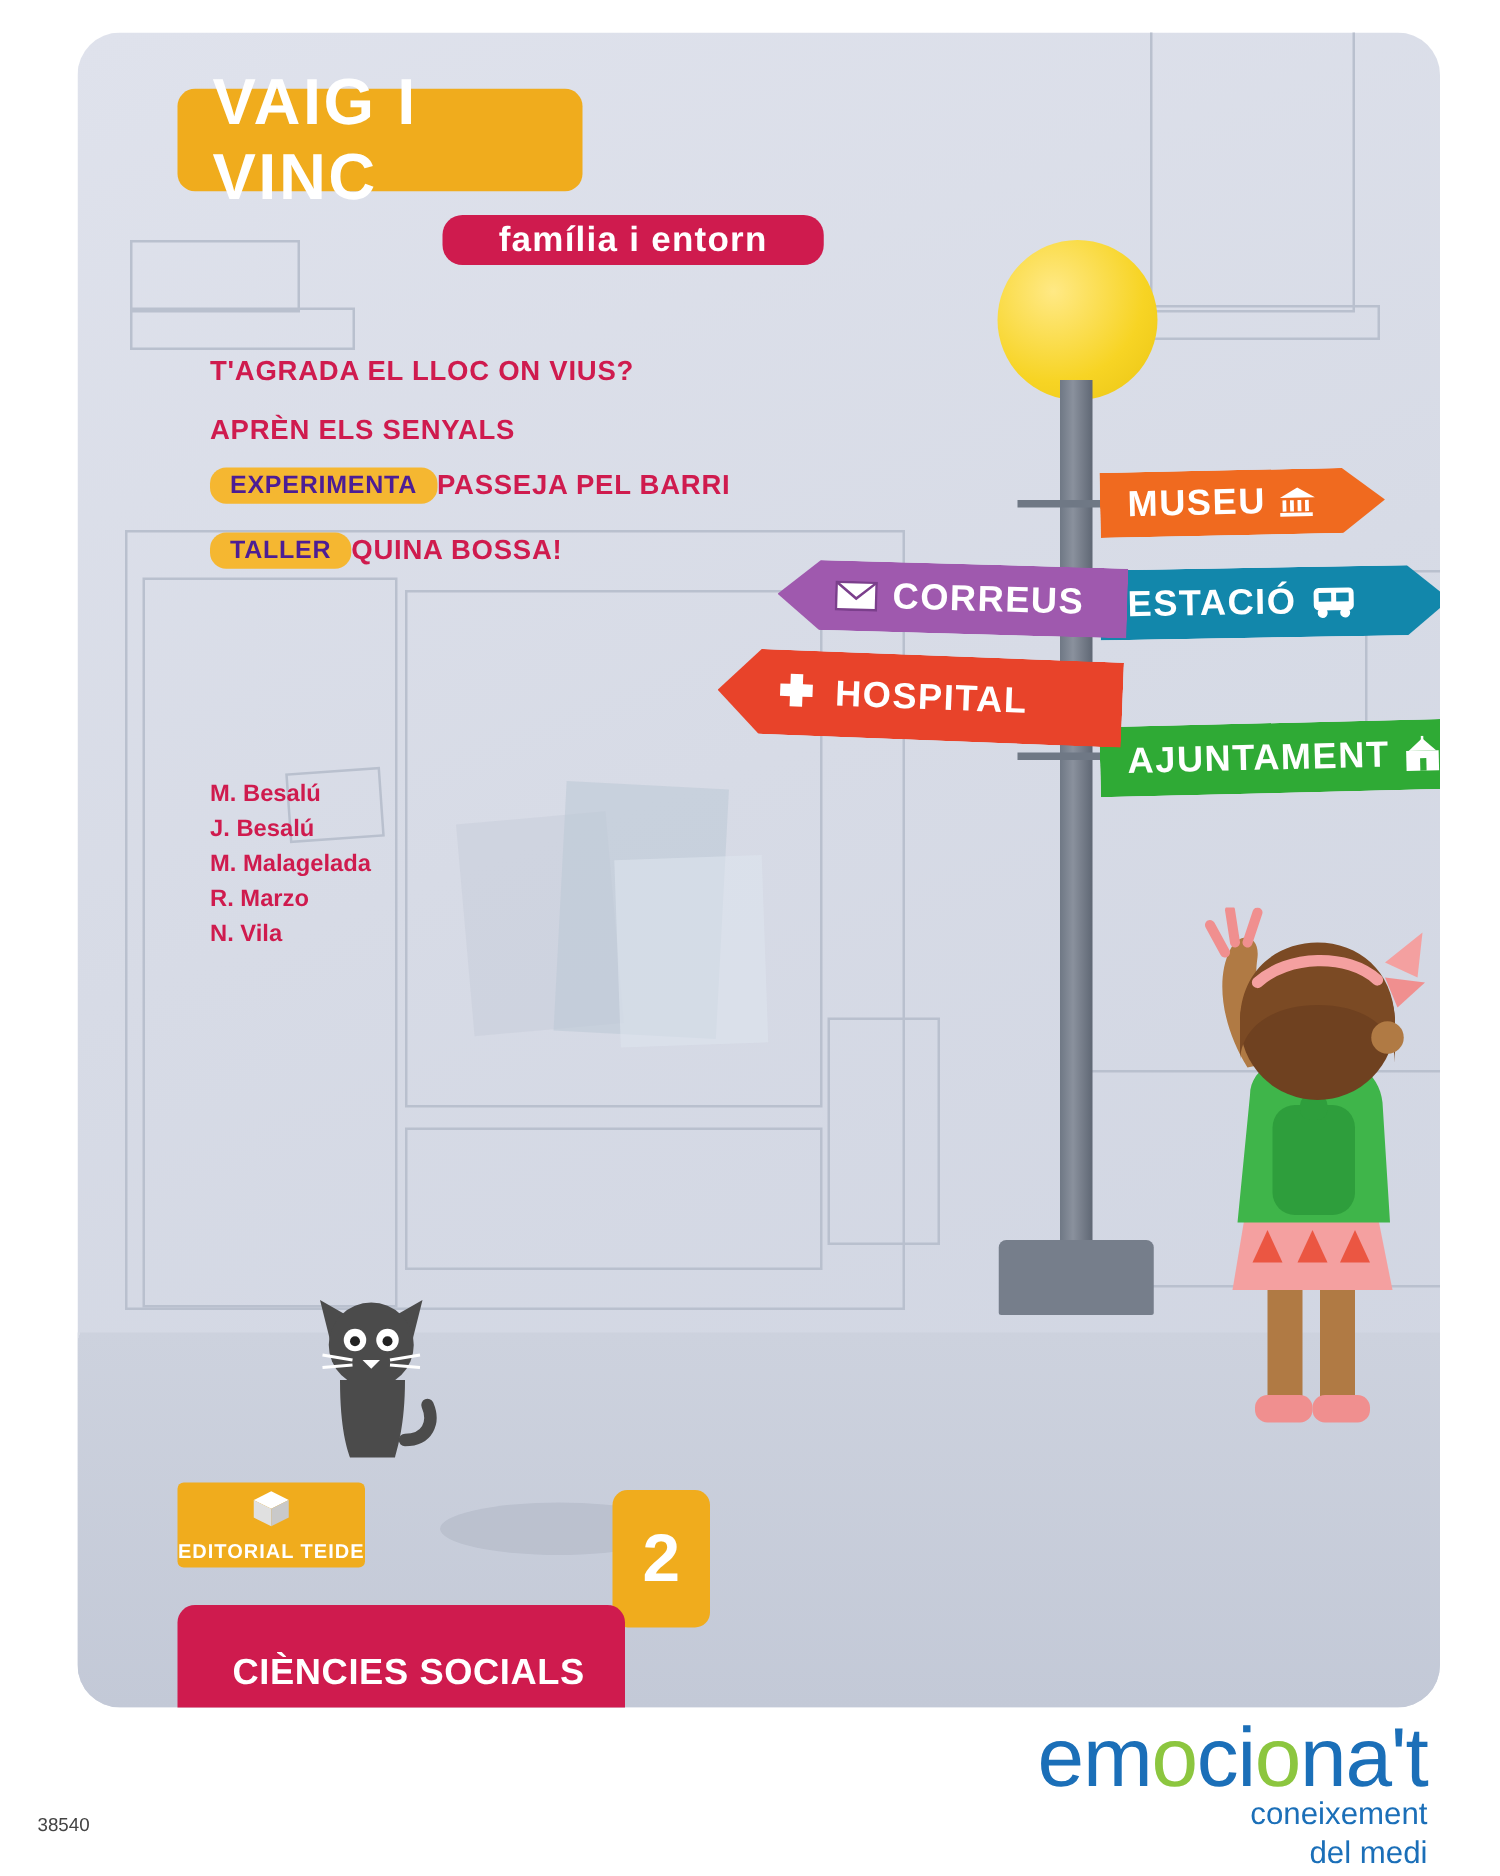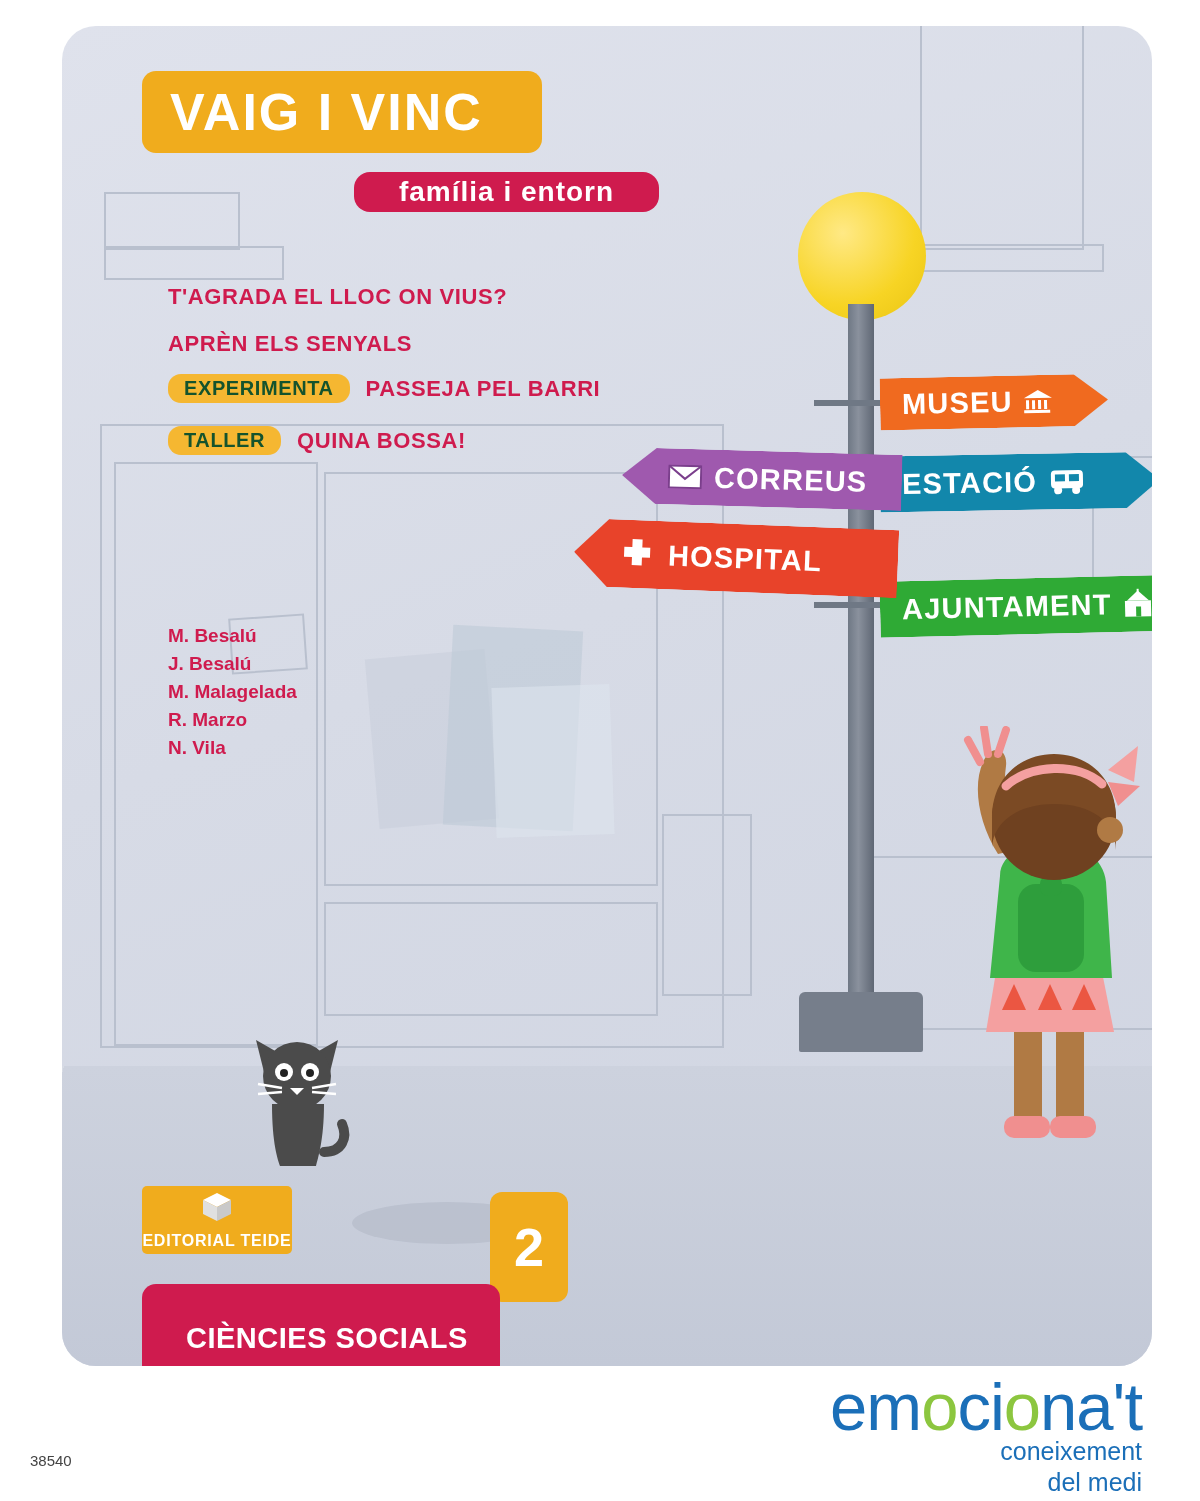--- a/index.html
+++ b/index.html
@@ -26,40 +26,40 @@
     position:absolute;left:290px;bottom:122px;width:190px;height:42px;border-radius:50%;
     background:#b9bfcd;opacity:.85;filter:blur(.3px);
   }
 
   
   .ln{position:absolute;border:2px solid #b9c0ce;background:transparent;}
   .lnf{position:absolute;background:#c8cedb;opacity:.55;}
 
   
   #title-chip{
-    position:absolute;left:80px;top:45px;width:400px;height:82px;border-radius:14px;
+    position:absolute;left:80px;top:45px;width:324px;height:82px;border-radius:14px;
     background:#f0ac1d;display:flex;align-items:center;
   }
   #title-chip span{
     font-size:52px;font-weight:bold;color:#ffffff;letter-spacing:2px;padding-left:28px;
   }
   #subtitle-chip{
     position:absolute;left:292px;top:146px;width:305px;height:40px;border-radius:16px;
     background:#cf1b4e;display:flex;align-items:center;justify-content:center;
   }
   #subtitle-chip span{font-size:28px;font-weight:bold;color:#ffffff;letter-spacing:1px;}
 
   
   .redline{
     position:absolute;left:106px;color:#cf1b4e;font-size:22px;font-weight:bold;letter-spacing:.6px;
     white-space:nowrap;
   }
   .pill{
-    display:inline-block;background:#f5b731;color:#14532d;border-radius:13px;
-    padding:3px 16px;font-size:20px;font-weight:bold;letter-spacing:.6px;margin-right:16px;
+    display:inline-block;background:#f5b731;color:#4c1d95;border-radius:13px;
+    padding:3px 16px;font-size:20px;font-weight:bold;letter-spacing:.6px;margin-right:0;
     vertical-align:middle;
   }
   .pilltext{vertical-align:middle;color:#cf1b4e;font-size:22px;font-weight:bold;}
 
   
   #authors{position:absolute;left:106px;top:596px;color:#cf1b4e;font-size:19px;font-weight:bold;line-height:28px;}
 
   
   #lamp-pole{position:absolute;left:786px;top:278px;width:26px;height:730px;background:linear-gradient(90deg,#6f7885,#8a919d 40%,#5f6774);}
   #lamp-base{position:absolute;left:737px;top:966px;width:124px;height:60px;background:#767e8b;border-radius:6px 6px 2px 2px;}

